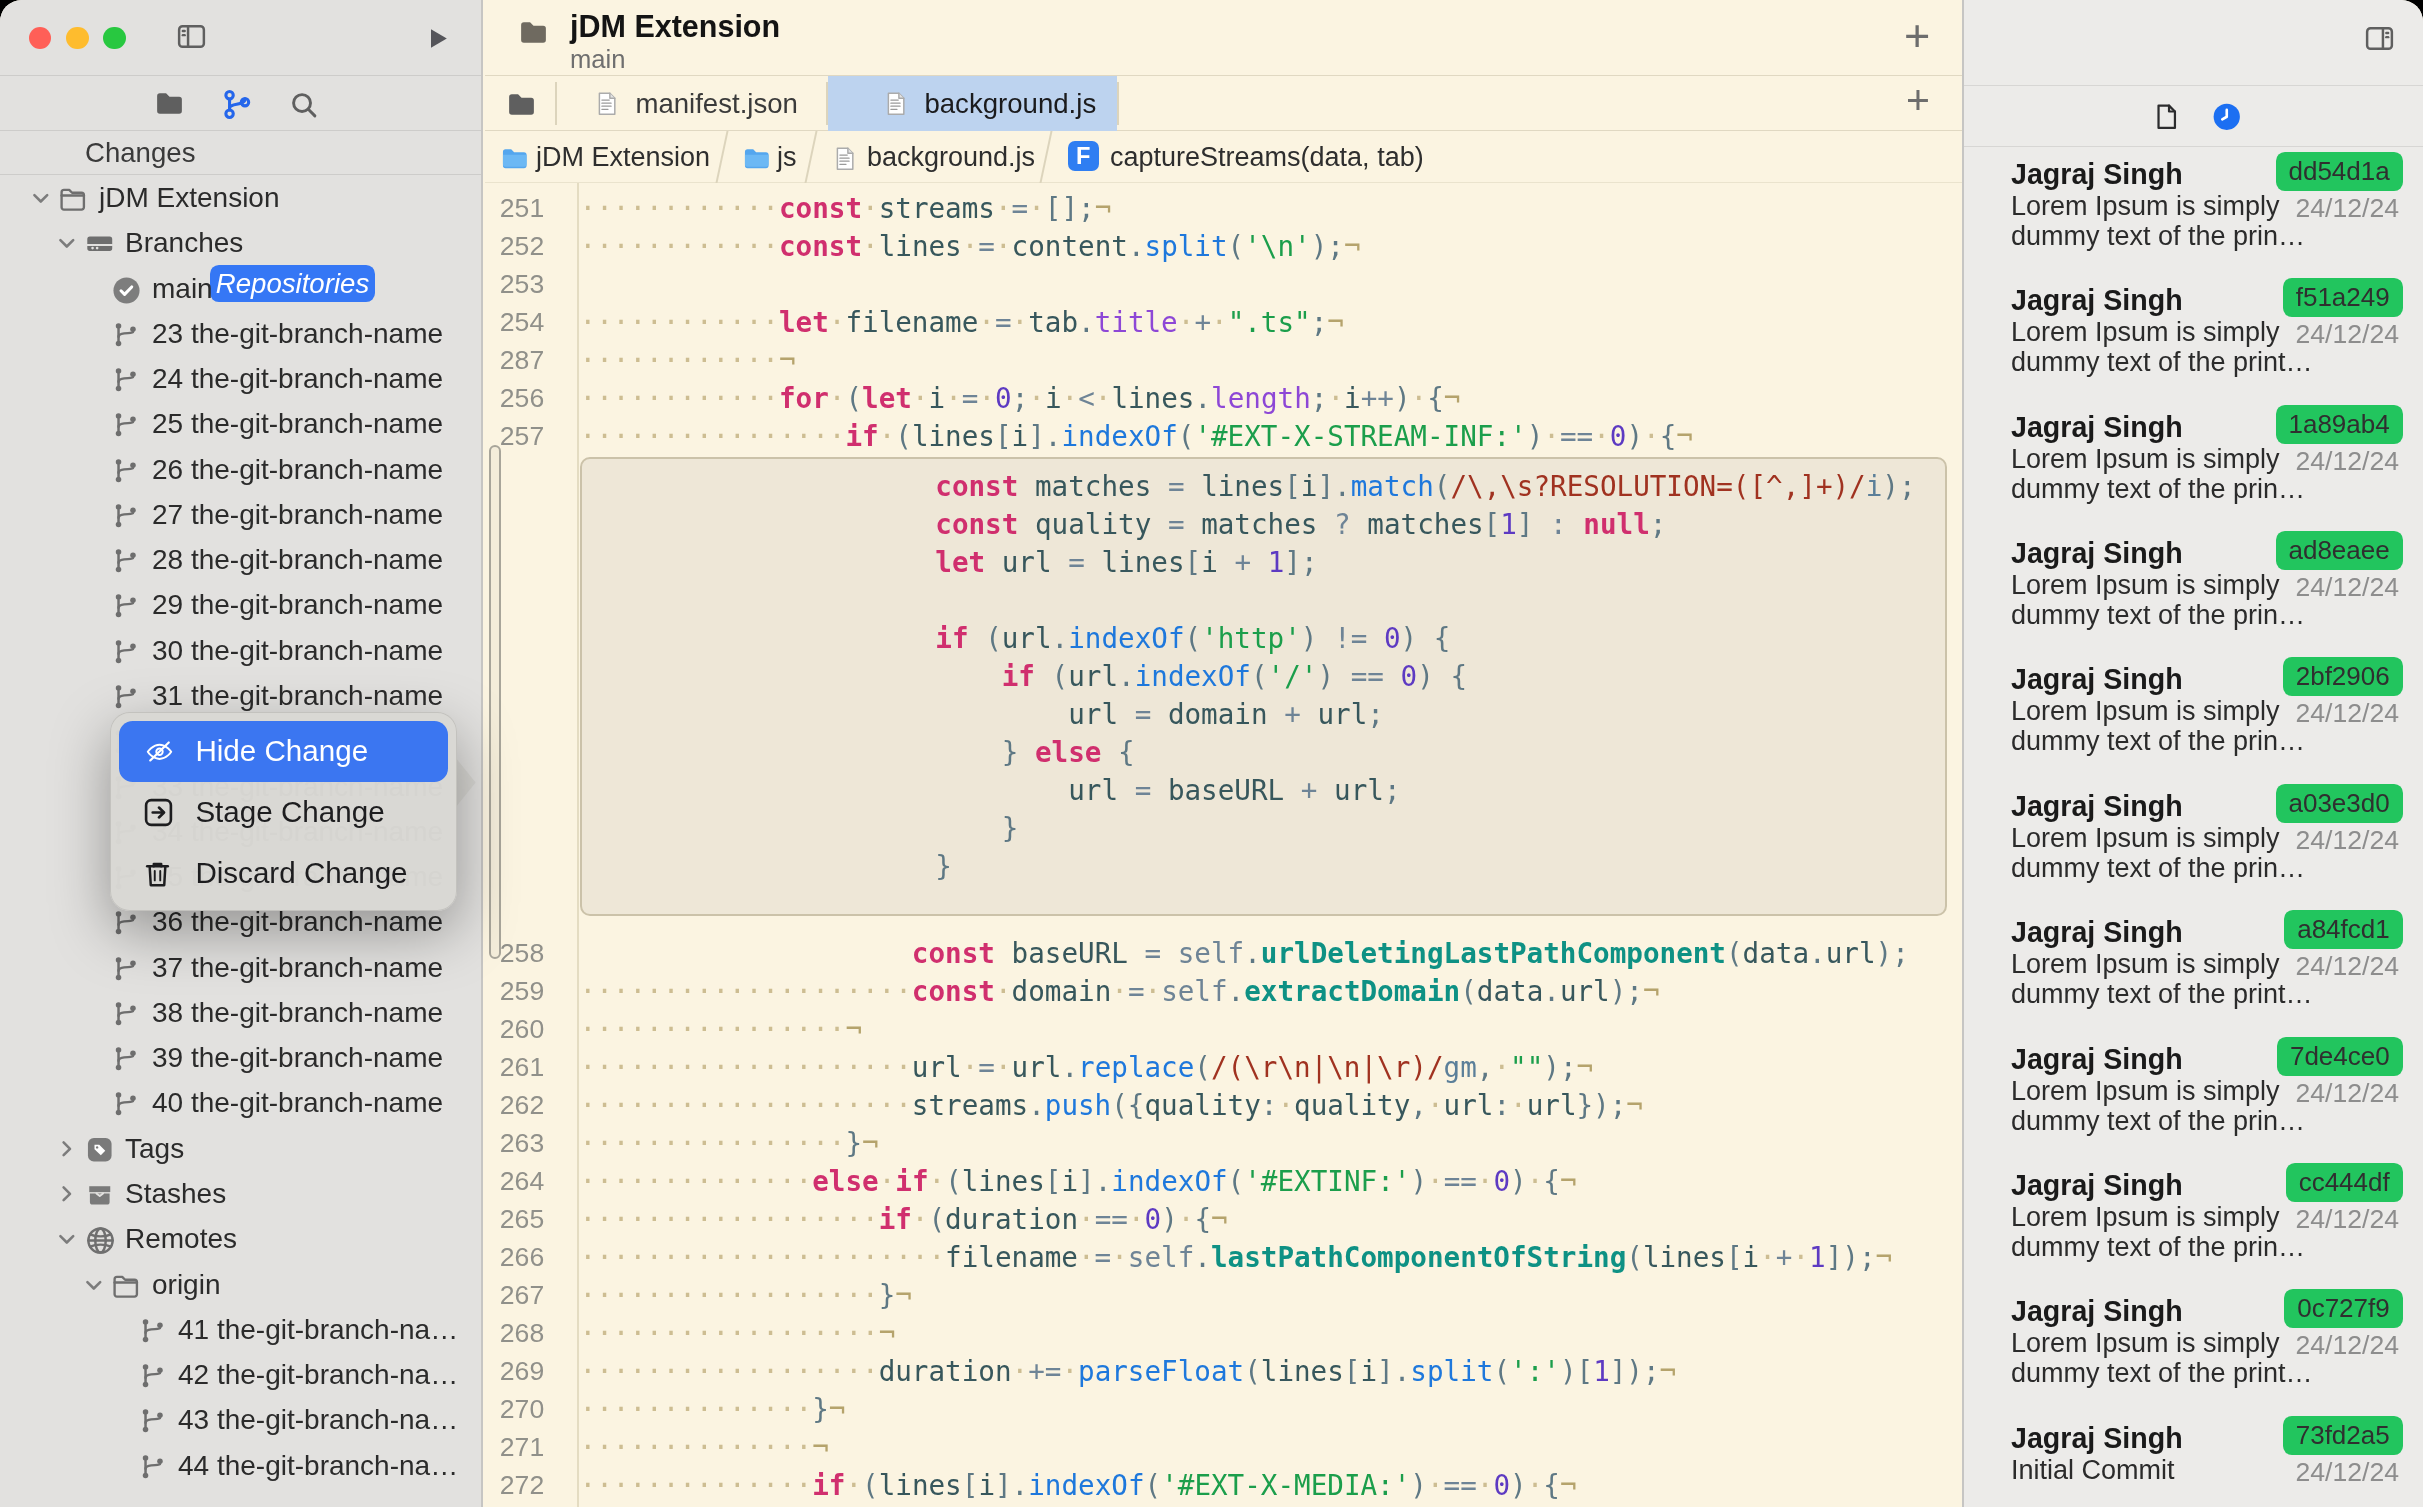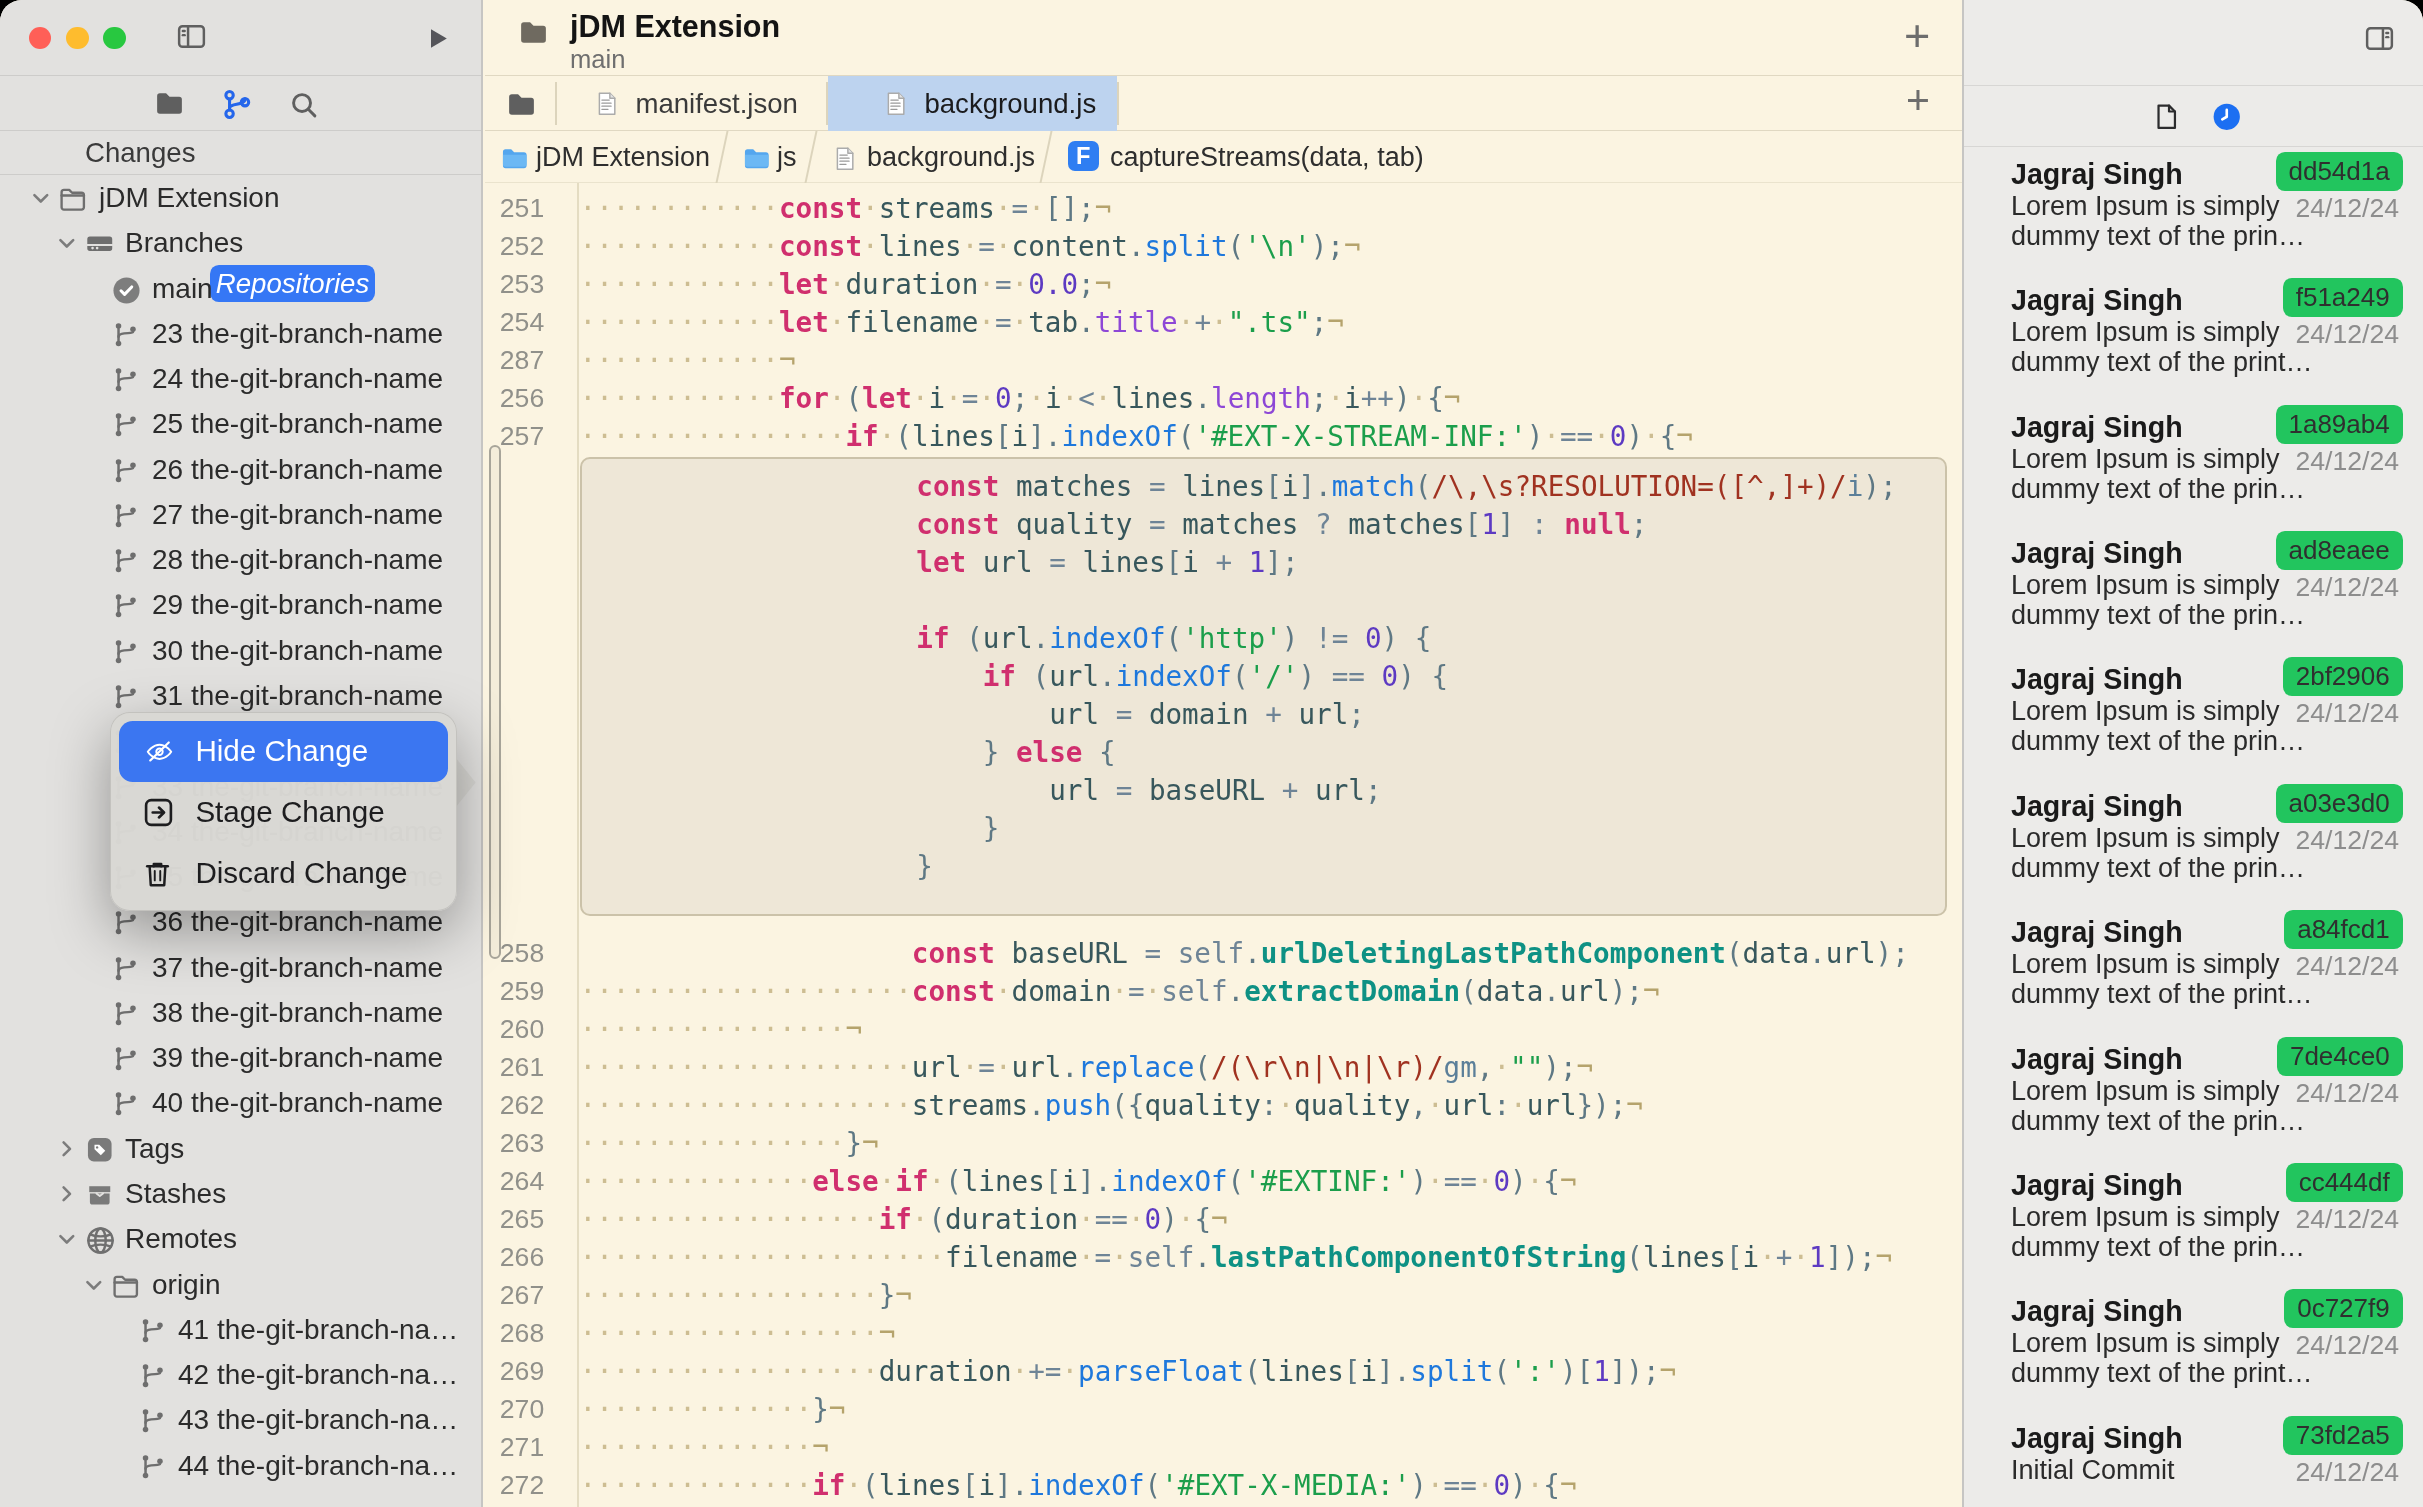--- a/index.html
+++ b/index.html
@@ -40,21 +40,21 @@
     font-size:23.6px;font-weight:bold;display:flex;align-items:center;justify-content:center;}
   
   .codepane{position:absolute;left:0;top:183px;width:100%;height:1324px;overflow:hidden;}
   .gutter-sep{position:absolute;left:92px;top:0;width:1.5px;height:1324px;background:#E4DCC2;}
   .code-lines{position:absolute;left:0;width:100%;}
   .code-line{height:38px;display:flex;align-items:center;}
   .lineno{width:71px;padding-right:11.8px;text-align:right;font-size:26.6px;color:#90908a;flex:none;}
   .codetext{white-space:pre;font-family:"DejaVu Sans Mono",monospace;font-size:27.6px;margin-left:23.6px;}
   .change-block{position:absolute;left:95px;top:274px;width:1367px;height:459px;background:#EEE7D7;
     border:2px solid #CBC2A9;border-radius:9.9px;padding:10.8px 0 0 0;}
-  .block-line{height:38px;white-space:pre;font-family:"DejaVu Sans Mono",monospace;font-size:27.6px;padding-left:2px;}
+  .block-line{height:38px;white-space:pre;font-family:"DejaVu Sans Mono",monospace;font-size:27.6px;padding-left:21px;}
   .tk-ws{color:#CDBD92;} .tk-nl{color:#B5A36C;}
   .tk-kw{color:#D02F6E;font-weight:bold;} .tk-id{color:#37575C;}
   .tk-op{color:#6E8496;} .tk-pn{color:#5E7884;}
   .tk-fn{color:#1E78DC;} .tk-tl{color:#0E9184;font-weight:bold;}
   .tk-st{color:#1B9E4B;} .tk-nm{color:#5D3AC2;} .tk-pr{color:#8D47D6;}
   .tk-re{color:#A03220;} .tk-fl{color:#5B7F99;} .tk-sp{color:#37575C;}
   .change-pill{position:absolute;left:3.9px;top:262px;width:11.8px;height:514px;background:#F4EDDA;
     border:2px solid #A8A59A;border-radius:6.9px;}
   
   .ctx-menu{position:absolute;left:110px;top:712px;width:347px;height:199px;background:rgba(216,215,211,0.98);
@@ -536,21 +536,20 @@
           <div class="code-line">
             <span class="lineno">251</span>
             <span class="codetext"><span class="tk-ws">············</span><span class="tk-kw">const</span><span class="tk-ws">·</span><span class="tk-id">streams</span><span class="tk-ws">·</span><span class="tk-op">=</span><span class="tk-ws">·</span><span class="tk-pn">[];</span><span class="tk-nl">¬</span></span>
           </div>
           <div class="code-line">
             <span class="lineno">252</span>
             <span class="codetext"><span class="tk-ws">············</span><span class="tk-kw">const</span><span class="tk-ws">·</span><span class="tk-id">lines</span><span class="tk-ws">·</span><span class="tk-op">=</span><span class="tk-ws">·</span><span class="tk-id">content</span><span class="tk-pn">.</span><span class="tk-fn">split</span><span class="tk-pn">(</span><span class="tk-st">'\n'</span><span class="tk-pn">);</span><span class="tk-nl">¬</span></span>
           </div>
           <div class="code-line">
             <span class="lineno">253</span>
-            <span class="codetext"><span class="tk-ws">············</span><span class="tk-kw">let</span><span class="tk-ws">·</span><span class="tk-id">duration</span><span class="tk-ws">·</span><span class="tk-op">=</span><span class="tk-ws">·</span><span class="tk-nm">0.0</span><span class="tk-pn">;</span><span class="tk-nl">¬</span></span>
           </div>
           <div class="code-line">
             <span class="lineno">254</span>
             <span class="codetext"><span class="tk-ws">············</span><span class="tk-kw">let</span><span class="tk-ws">·</span><span class="tk-id">filename</span><span class="tk-ws">·</span><span class="tk-op">=</span><span class="tk-ws">·</span><span class="tk-id">tab</span><span class="tk-pn">.</span><span class="tk-pr">title</span><span class="tk-ws">·</span><span class="tk-op">+</span><span class="tk-ws">·</span><span class="tk-st">".ts"</span><span class="tk-pn">;</span><span class="tk-nl">¬</span></span>
           </div>
           <div class="code-line">
             <span class="lineno">287</span>
             <span class="codetext"><span class="tk-ws">············</span><span class="tk-nl">¬</span></span>
           </div>
           <div class="code-line">

